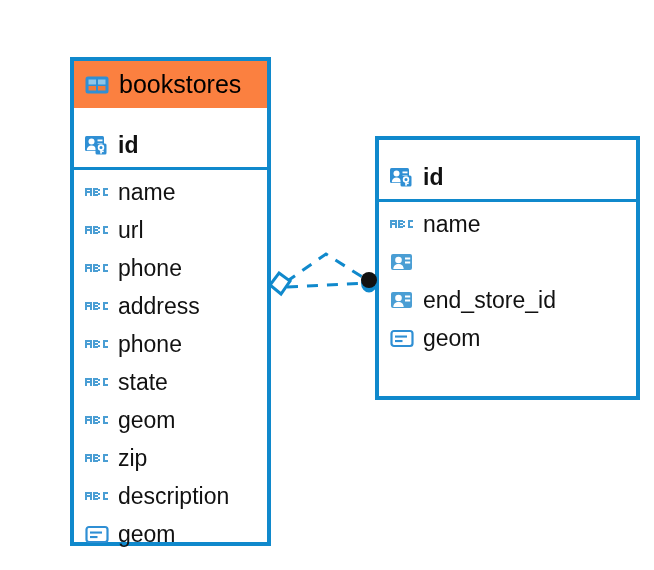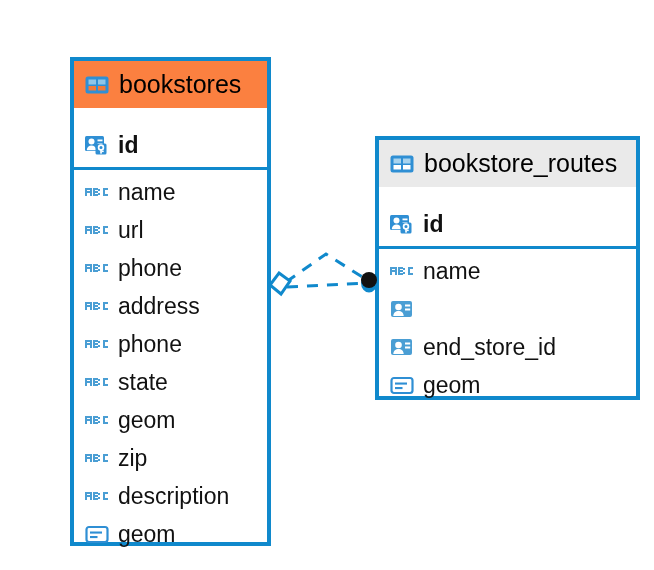--- a/index.html
+++ b/index.html
@@ -366,32 +366,20 @@
           </svg>
         </span>
         <span class="field-label">geom</span>
       </div>
 
     </div>
   </div>
 
   <div class="entity" id="entity-bookstore-routes">
 
-    <div class="entity-header neutral">
-      <span class="icon-slot">
-        <svg width="26" height="26" viewBox="0 0 26 26">
-          <rect x="1.5" y="4.5" width="23" height="17" rx="2.5" fill="#2f8fd4"></rect>
-          <rect x="4.5" y="7.5" width="7.5" height="5" fill="#a8d3ee"></rect>
-          <rect x="14" y="7.5" width="7.5" height="5" fill="#a8d3ee"></rect>
-          <rect x="4.5" y="14" width="7.5" height="4.5" fill="#ffffff"></rect>
-          <rect x="14" y="14" width="7.5" height="4.5" fill="#ffffff"></rect>
-        </svg>
-      </span>
-      <span class="entity-title">bookstore_routes</span>
-    </div>
 
     <div class="pk-section">
       <div class="field-row">
         <span class="icon-slot">
           <svg width="26" height="26" viewBox="0 0 26 26">
             <rect x="1" y="4" width="19" height="15" rx="1.5" fill="#2f8fd4"></rect>
             <circle cx="7.5" cy="9.5" r="3" fill="#ffffff"></circle>
             <path d="M2.8 18.2c0-2.9 2.1-4.6 4.7-4.6s4.7 1.7 4.7 4.6z" fill="#ffffff"></path>
             <rect x="13.5" y="7.5" width="5" height="1.8" fill="#ffffff"></rect>
             <rect x="13.5" y="11" width="5" height="1.8" fill="#ffffff"></rect>

